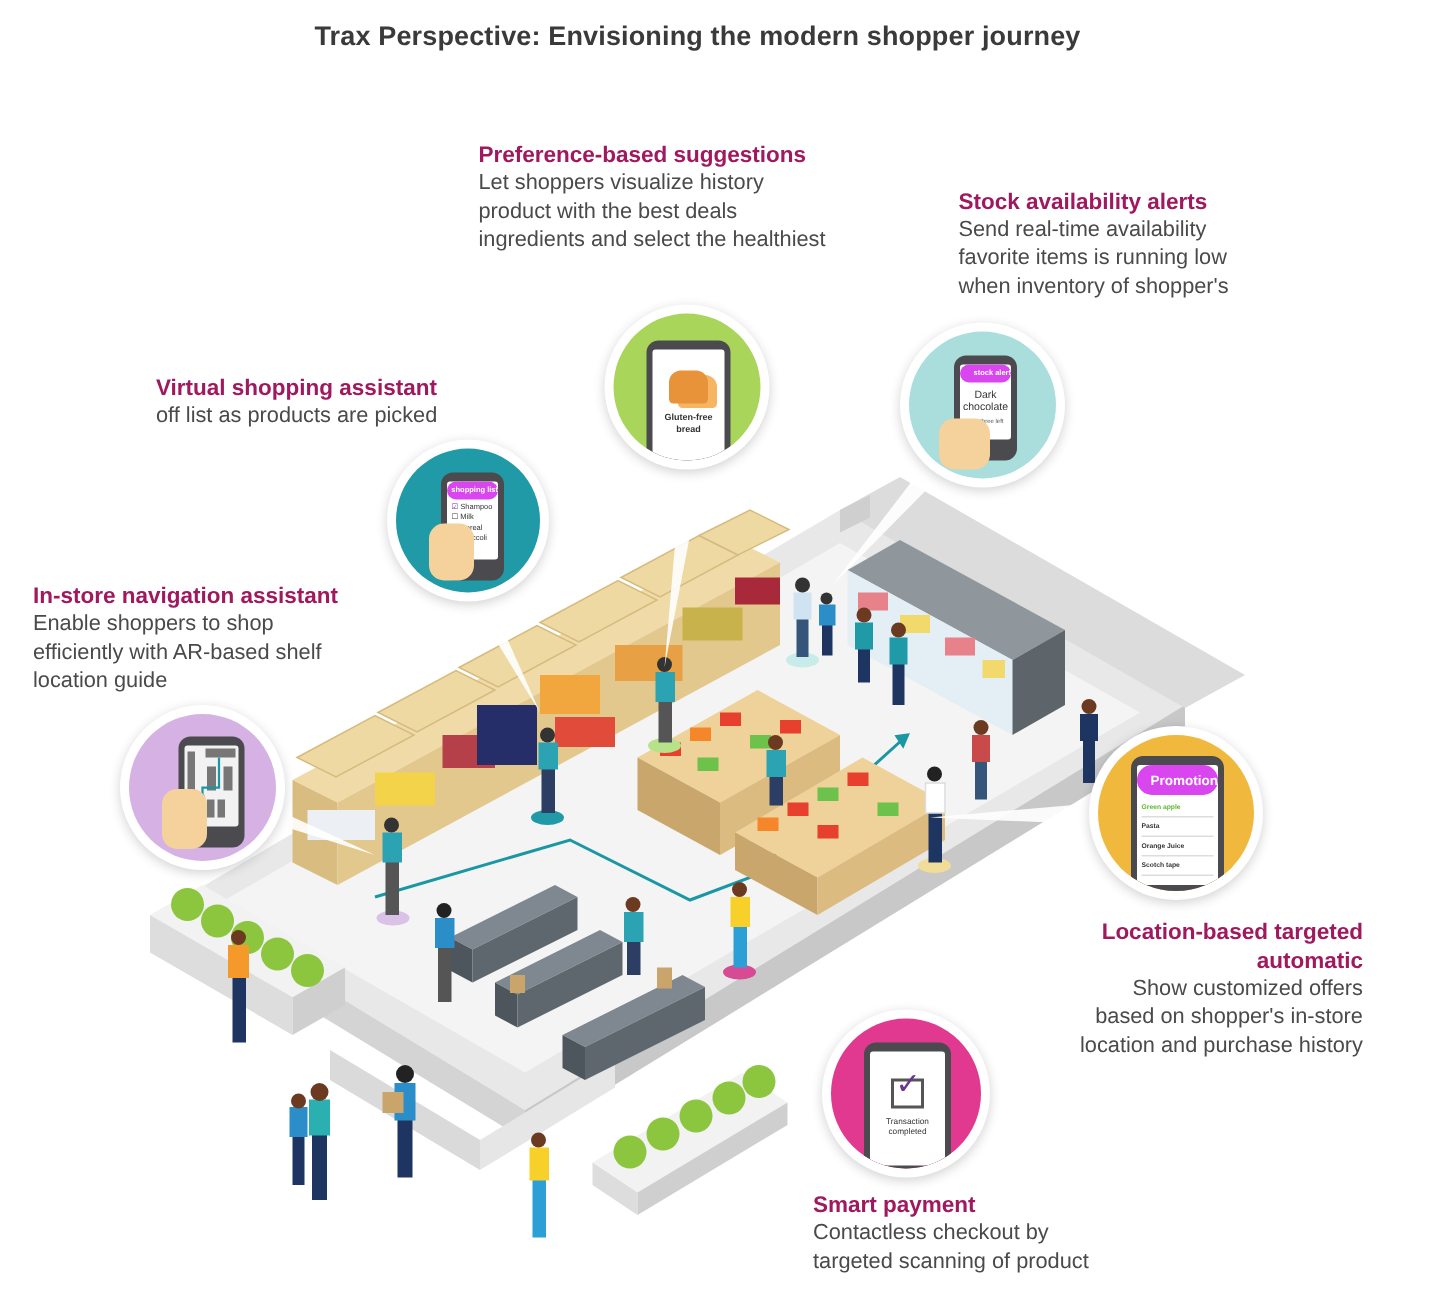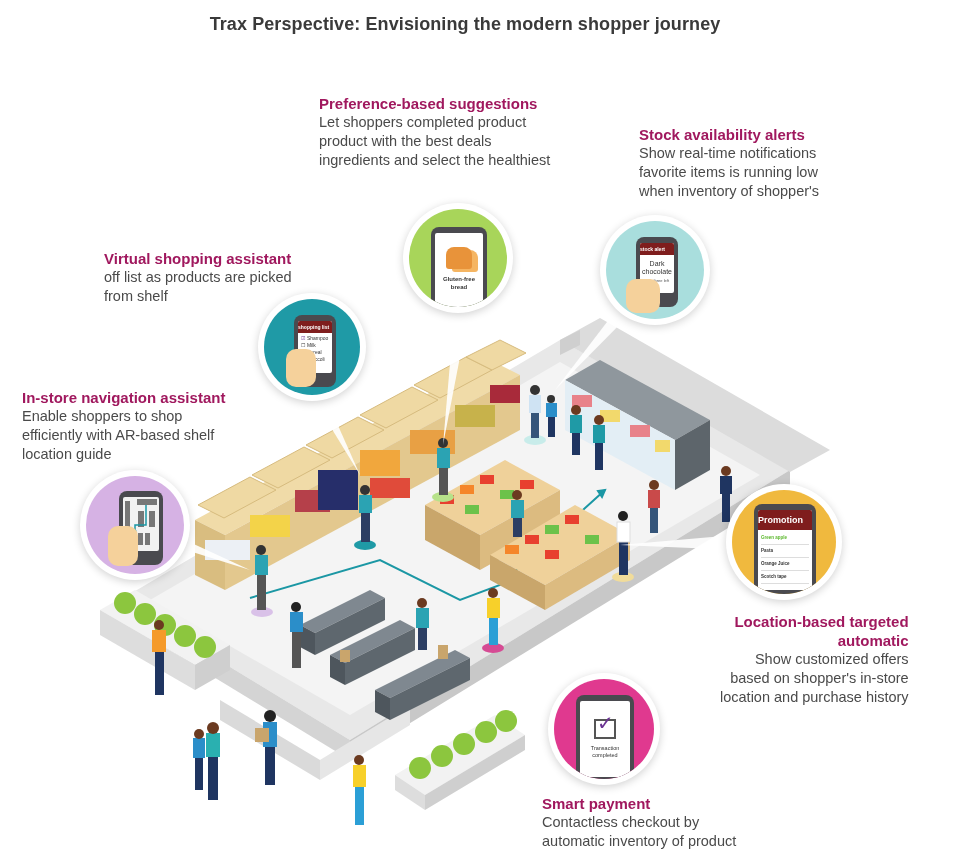--- a/index.html
+++ b/index.html
@@ -6,21 +6,21 @@
   body{width:954px;height:867px;position:relative;overflow:hidden;font-family:"Liberation Sans","DejaVu Sans",sans-serif;}
   .title{position:absolute;left:0;top:14px;width:930px;text-align:center;font-size:18px;font-weight:bold;color:#3a3a3a;letter-spacing:0.1px;}
   .feature{position:absolute;}
   .feature h3{margin:0;font-size:15px;font-weight:bold;color:#a0185e;line-height:19px;}
   .feature p{margin:0;font-size:14.5px;color:#4a4a4a;line-height:19px;}
   #scene{position:absolute;left:0;top:0;}
   .bubble{position:absolute;border-radius:50%;background:#fff;box-shadow:0 2px 8px rgba(0,0,0,0.18);}
   .bubble .inner{position:absolute;left:6px;top:6px;right:6px;bottom:6px;border-radius:50%;overflow:hidden;}
   .phone{position:absolute;background:#4a4a4f;border-radius:8px;}
   .phone .screen{position:absolute;left:4px;top:6px;right:4px;bottom:14px;background:#fff;border-radius:2px;overflow:hidden;}
-  .phone-header{background:#7f1d1d;color:#fff;font-size:7px;font-weight:bold;text-align:left;padding:3px 0;}
+  .phone-header{background:#d946ef;color:#fff;font-size:7px;font-weight:bold;text-align:right;padding:3px 0;border-radius:10px;}
   .mini{font-size:6px;color:#333;}
   .hand{position:absolute;background:#f5d19b;border-radius:10px;}
 </style>
 </head>
 <body>
 
 <div class="title">Trax Perspective: Envisioning the modern shopper journey</div>
 
 <svg id="scene" width="954" height="867" viewBox="0 0 954 867">
 
@@ -249,57 +249,56 @@
     <polygon points="620,305 632,312 555,390"></polygon>
     <polygon points="305,385 320,385 360,475"></polygon>
     <polygon points="170,545 185,540 250,570"></polygon>
     <polygon points="735,535 740,550 620,545"></polygon>
     <polygon points="560,690 570,700 495,625"></polygon>
   </g>
 </svg>
 
 <div class="feature" style="left:319px;top:94px;">
   <h3>Preference-based suggestions</h3>
-  <p>Let shoppers completed product</p>
+  <p>Let shoppers visualize history</p>
   <p>product with the best deals</p>
   <p>ingredients and select the healthiest</p>
 </div>
 
 <div class="feature" style="left:639px;top:125px;">
   <h3>Stock availability alerts</h3>
-  <p>Show real-time notifications</p>
+  <p>Send real-time availability</p>
   <p>favorite items is running low</p>
   <p>when inventory of shopper's</p>
 </div>
 
 <div class="feature" style="left:104px;top:229px;margin-top:20px;">
   <h3>Virtual shopping assistant</h3>
   <p>off list as products are picked</p>
-  <p>from shelf</p>
 </div>
 
 <div class="feature" style="left:22px;top:388px;">
   <h3>In-store navigation assistant</h3>
   <p>Enable shoppers to shop</p>
   <p>efficiently with AR-based shelf</p>
   <p>location guide</p>
 </div>
 
 <div class="feature" style="left:720px;top:612px;text-align:right;">
   <h3>Location-based targeted</h3>
   <h3>automatic</h3>
   <p>Show customized offers</p>
   <p>based on shopper's in-store</p>
   <p>location and purchase history</p>
 </div>
 
 <div class="feature" style="left:542px;top:794px;">
   <h3>Smart payment</h3>
   <p>Contactless checkout by</p>
-  <p>automatic inventory of product</p>
+  <p>targeted scanning of product</p>
 </div>
 
 <div class="bubble" style="left:403px;top:203px;width:110px;height:110px;">
   <div class="inner" style="background:#a8d55a;">
     <div class="phone" style="left:22px;top:18px;width:56px;height:95px;">
       <div class="screen">
         <div style="margin:14px auto 4px;width:26px;height:22px;background:#e8933a;border-radius:8px 8px 3px 3px;box-shadow:6px 3px 0 #f5b562;"></div>
         <div class="mini" style="text-align:center;font-weight:bold;line-height:8px;margin-top:6px;">
           <div>Gluten-free</div>
           <div>bread</div>

